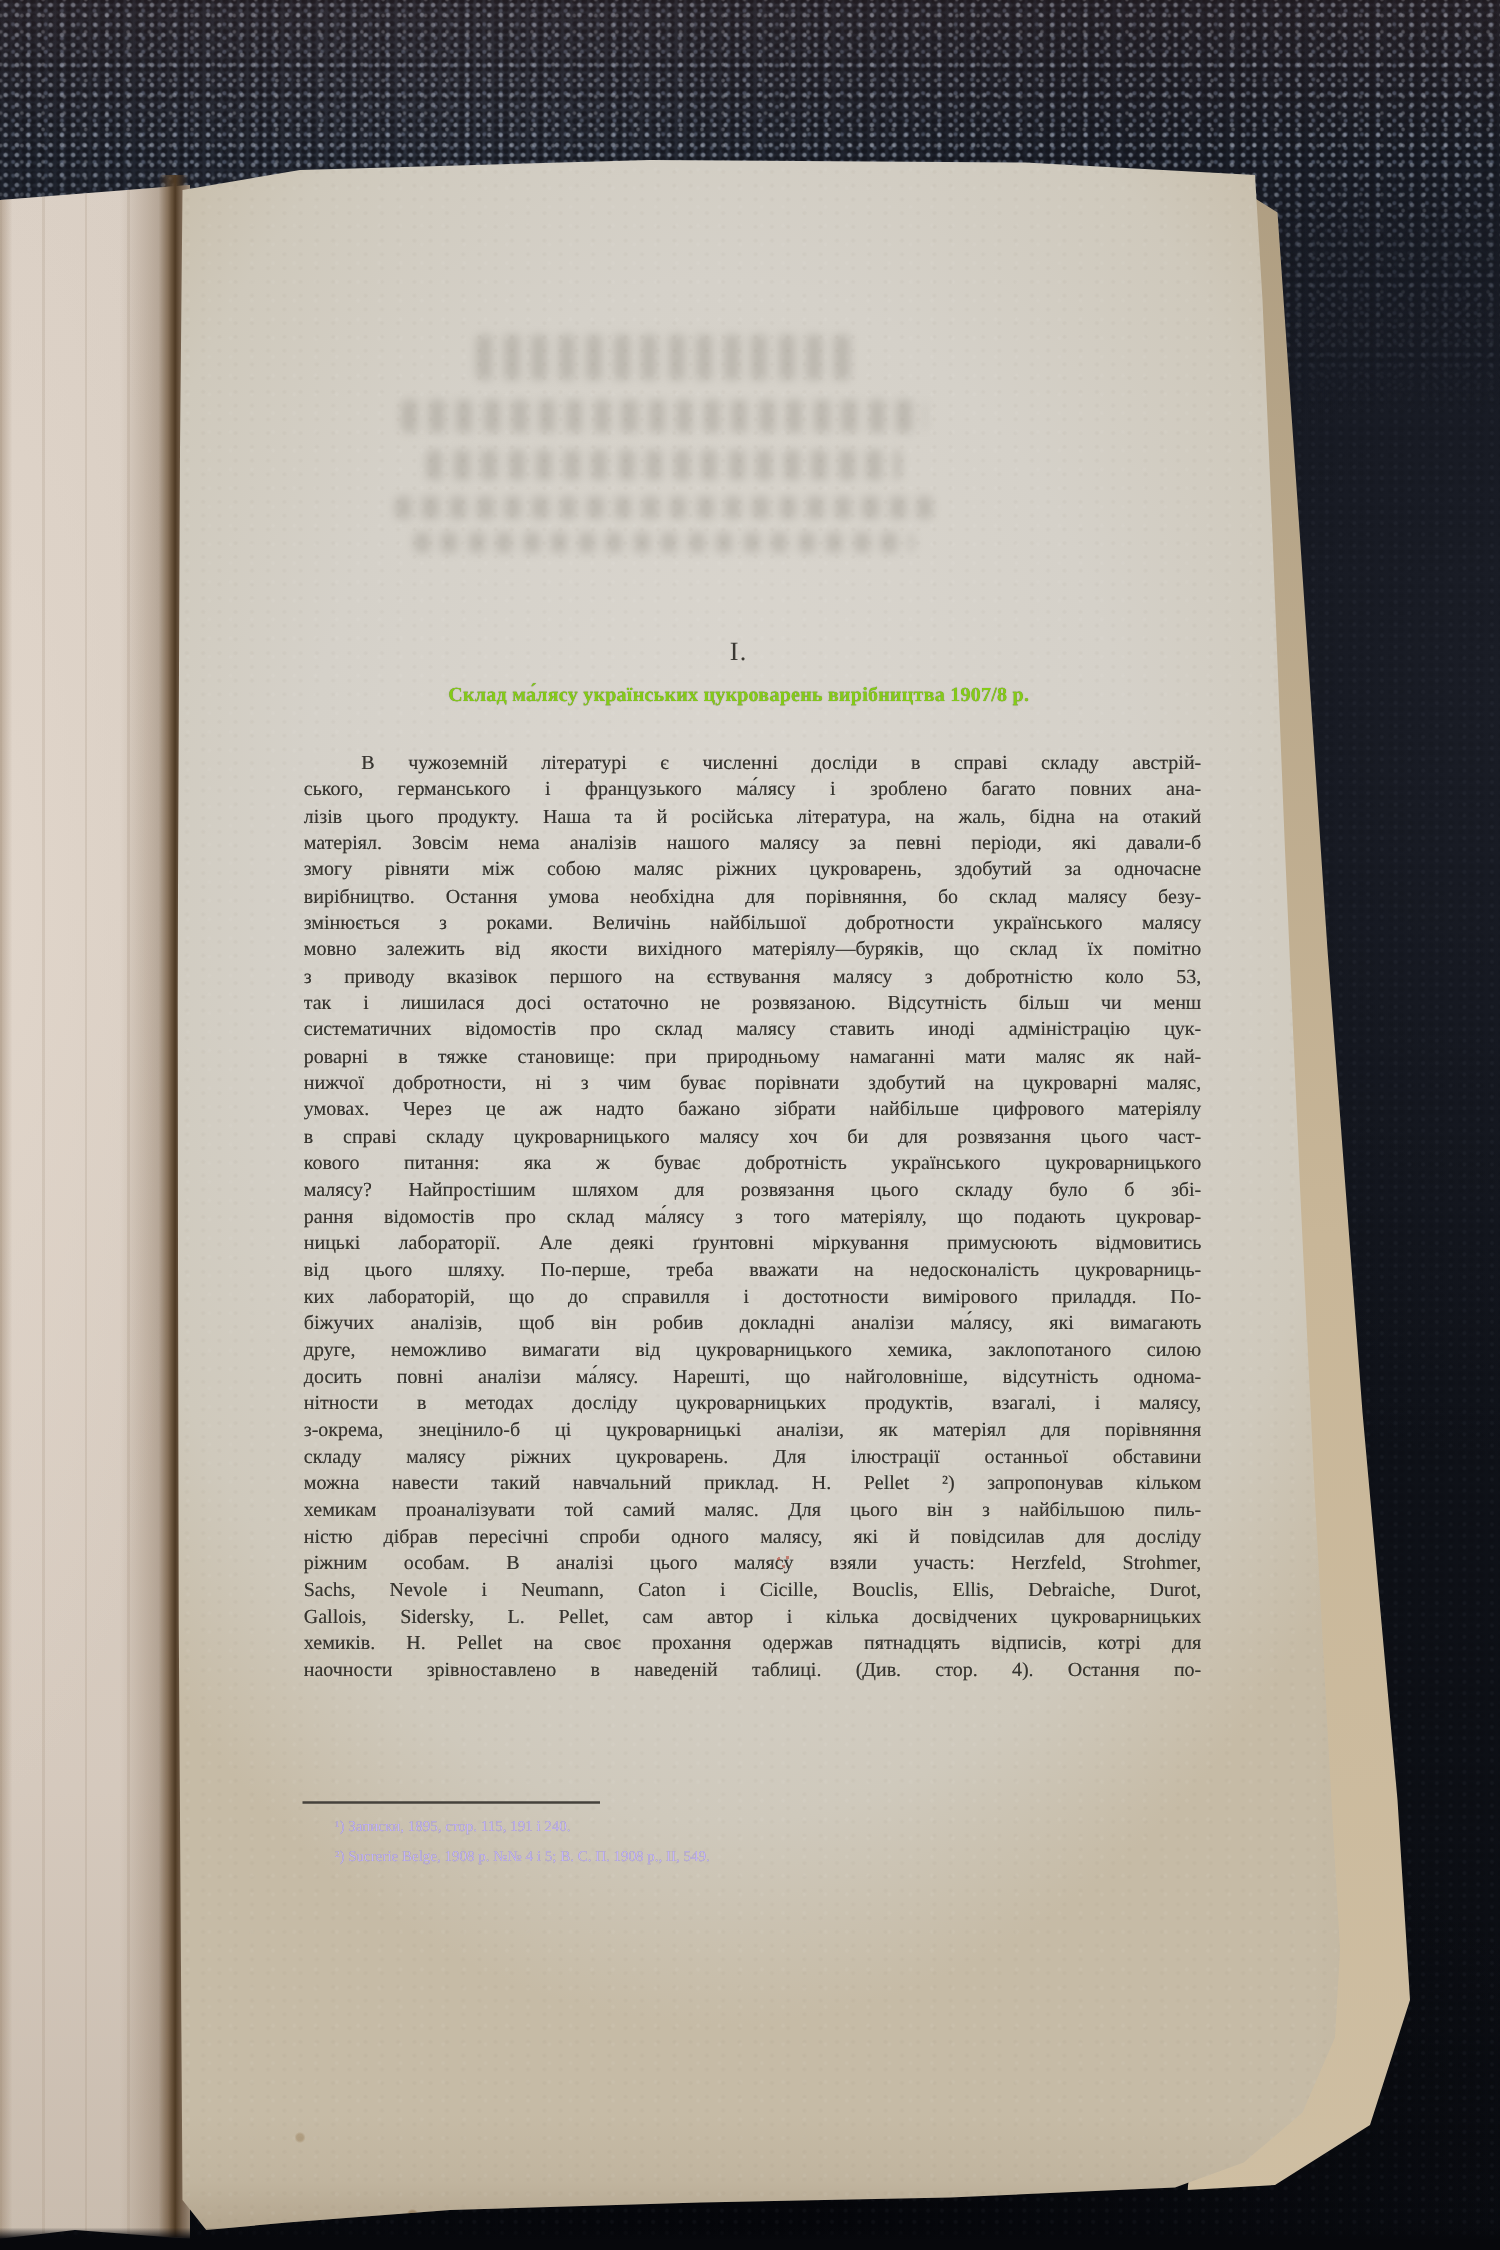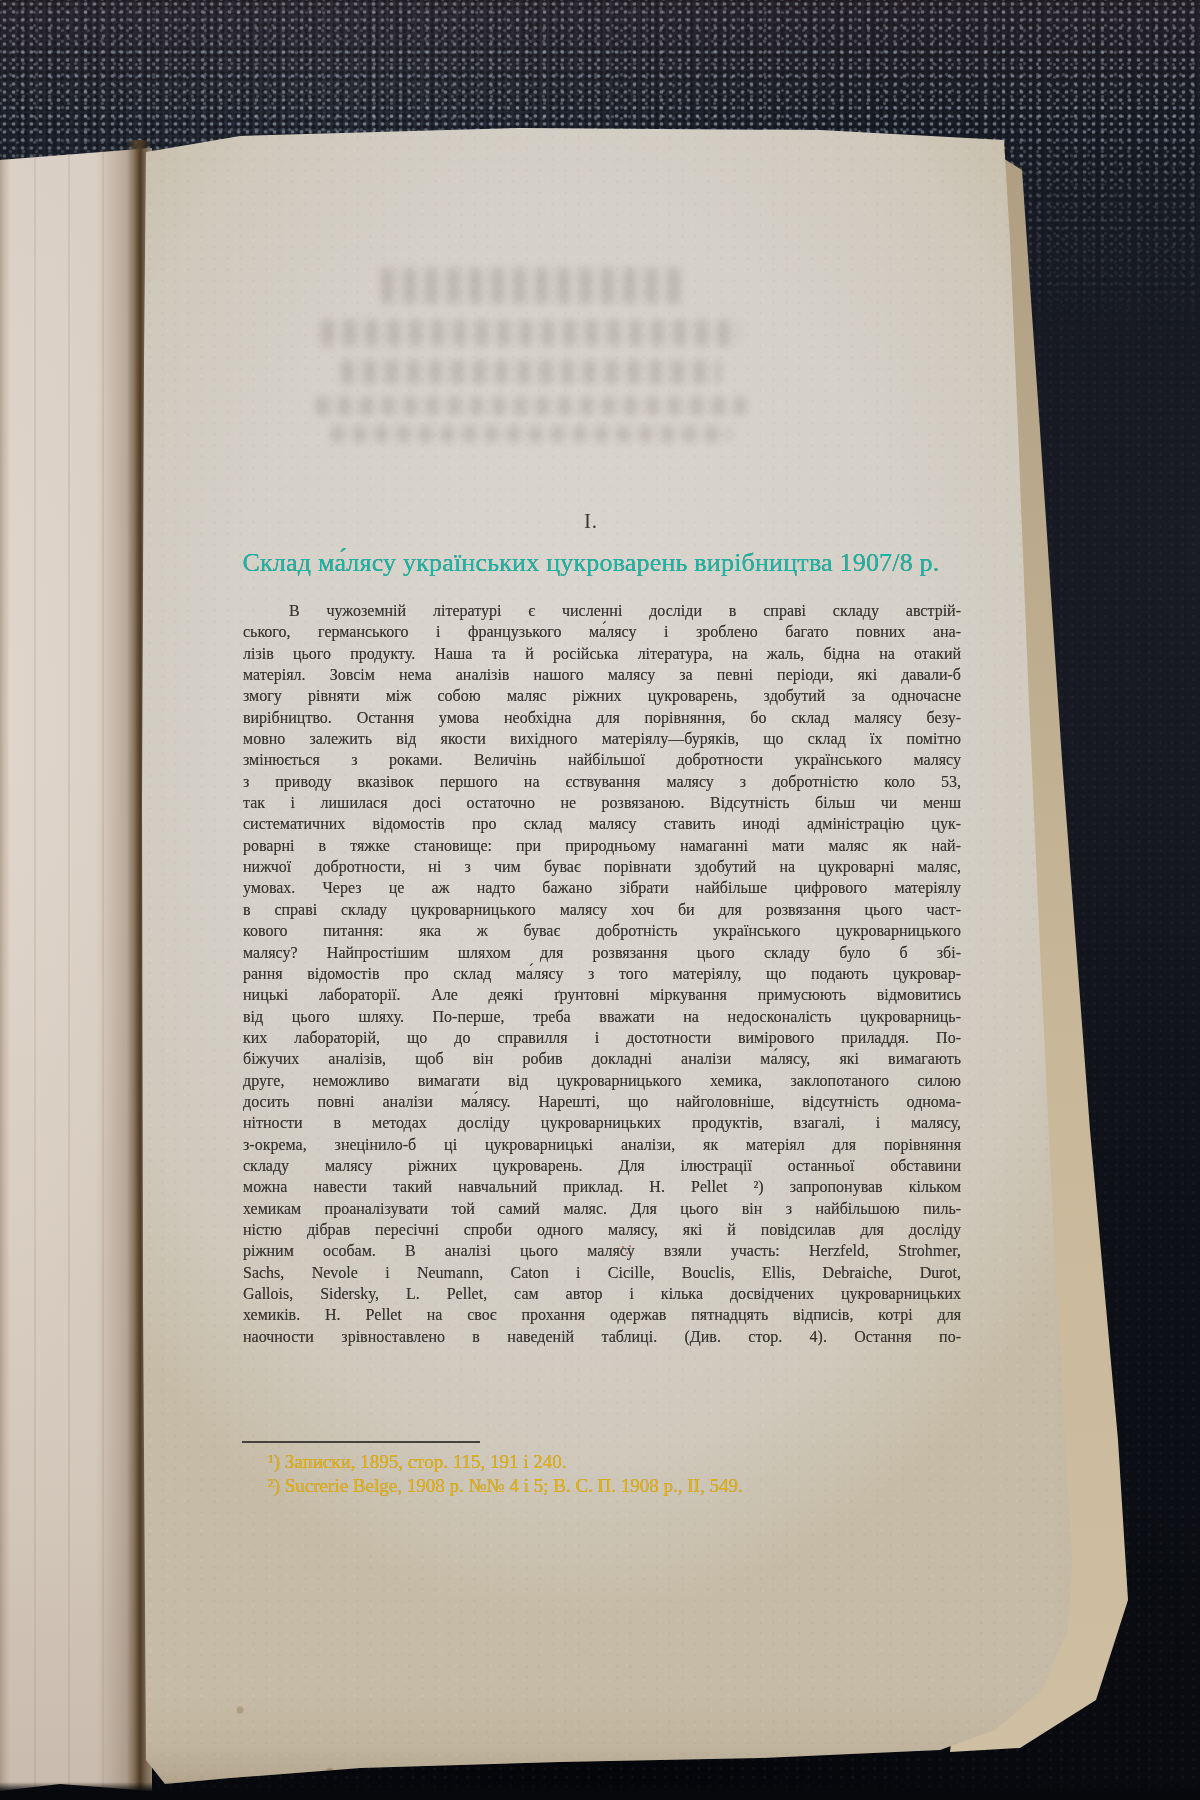--- a/index.html
+++ b/index.html
@@ -92,29 +92,29 @@
   .g2{width:420px;height:26px;margin-bottom:14px !important;}
   .g3{width:380px;height:24px;margin-bottom:13px !important;}
   .g4{width:430px;height:18px;margin-bottom:11px !important;}
   .g5{width:400px;height:16px;}
 
   
   .content{position:absolute;left:232px;top:0;width:718px;color:#35332e;}
   .sect{position:absolute;left:0;top:509px;width:100%;text-align:center;
         font-size:21px;letter-spacing:1px;color:#3a3833;}
   .title{position:absolute;left:0;top:548px;width:100%;text-align:center;
-        font-weight:normal;font-size:26px;letter-spacing:0.2px;color:#14b8a6;
+        font-weight:bold;font-size:16px;letter-spacing:0.2px;color:#84cc16;
         text-shadow:0 0 0.6px rgba(44,42,38,0.7);}
   .body{position:absolute;left:0;top:600px;width:718px;font-size:16px;color:#36342f;
         text-shadow:0 0 0.5px rgba(52,50,45,0.55);margin-left:11px;}
   .body .bline{display:block;height:21.35px;line-height:21.35px;
         text-align:justify;text-align-last:justify;white-space:nowrap;}
   .body .bline:first-child{text-indent:46px;}
   .fn-rule{position:absolute;left:10px;top:1441px;width:238px;height:2px;background:#45423c;}
-  .fns{position:absolute;left:36px;top:1450px;width:660px;font-size:19px;color:#eab308;
+  .fns{position:absolute;left:36px;top:1450px;width:660px;font-size:12px;color:#c4b5fd;
         text-shadow:0 0 0.5px rgba(52,50,45,0.5);}
   .fns .fline{display:block;height:23.5px;line-height:23.5px;white-space:nowrap;}
 
   
   .red-mark{position:absolute;left:620px;top:1243px;width:16px;height:14px;opacity:.55;
       background:
         radial-gradient(circle 2px at 3px 4px, #b33426 0 60%, transparent 70%),
         radial-gradient(circle 2px at 10px 3px, #b33426 0 60%, transparent 70%),
         radial-gradient(circle 2px at 7px 10px, #9c2b1f 0 60%, transparent 70%);}
 
@@ -149,22 +149,22 @@
   <div class="content">
     <div class="sect">I.</div>
     <div class="title">Склад ма́лясу українських цукроварень вирібництва 1907/8 р.</div>
     <div class="body">
         <span class="bline">В чужоземній літературі є численні досліди в справі складу австрій-</span>
         <span class="bline">ського, германського і французького ма́лясу і зроблено багато повних ана-</span>
         <span class="bline">лізів цього продукту. Наша та й російська література, на жаль, бідна на отакий</span>
         <span class="bline">матеріял. Зовсім нема аналізів нашого малясу за певні періоди, які давали-б</span>
         <span class="bline">змогу рівняти між собою маляс ріжних цукроварень, здобутий за одночасне</span>
         <span class="bline">вирібництво. Остання умова необхідна для порівняння, бо склад малясу безу-</span>
+        <span class="bline">змінюється з роками. Величінь найбільшої добротности українського малясу</span>
         <span class="bline">мовно залежить від якости вихідного матеріялу—буряків, що склад їх помітно</span>
-        <span class="bline">змінюється з роками. Величінь найбільшої добротности українського малясу</span>
         <span class="bline">з приводу вказівок першого на єствування малясу з добротністю коло 53,</span>
         <span class="bline">так і лишилася досі остаточно не розвязаною. Відсутність більш чи менш</span>
         <span class="bline">систематичних відомостів про склад малясу ставить иноді адміністрацію цук-</span>
         <span class="bline">роварні в тяжке становище: при природньому намаганні мати маляс як най-</span>
         <span class="bline">нижчої добротности, ні з чим буває порівнати здобутий на цукроварні маляс,</span>
         <span class="bline">умовах. Через це аж надто бажано зібрати найбільше цифрового матеріялу</span>
         <span class="bline">в справі складу цукроварницького малясу хоч би для розвязання цього част-</span>
         <span class="bline">кового питання: яка ж буває добротність українського цукроварницького</span>
         <span class="bline">малясу? Найпростішим шляхом для розвязання цього складу було б збі-</span>
         <span class="bline">рання відомостів про склад ма́лясу з того матеріялу, що подають цукровар-</span>

